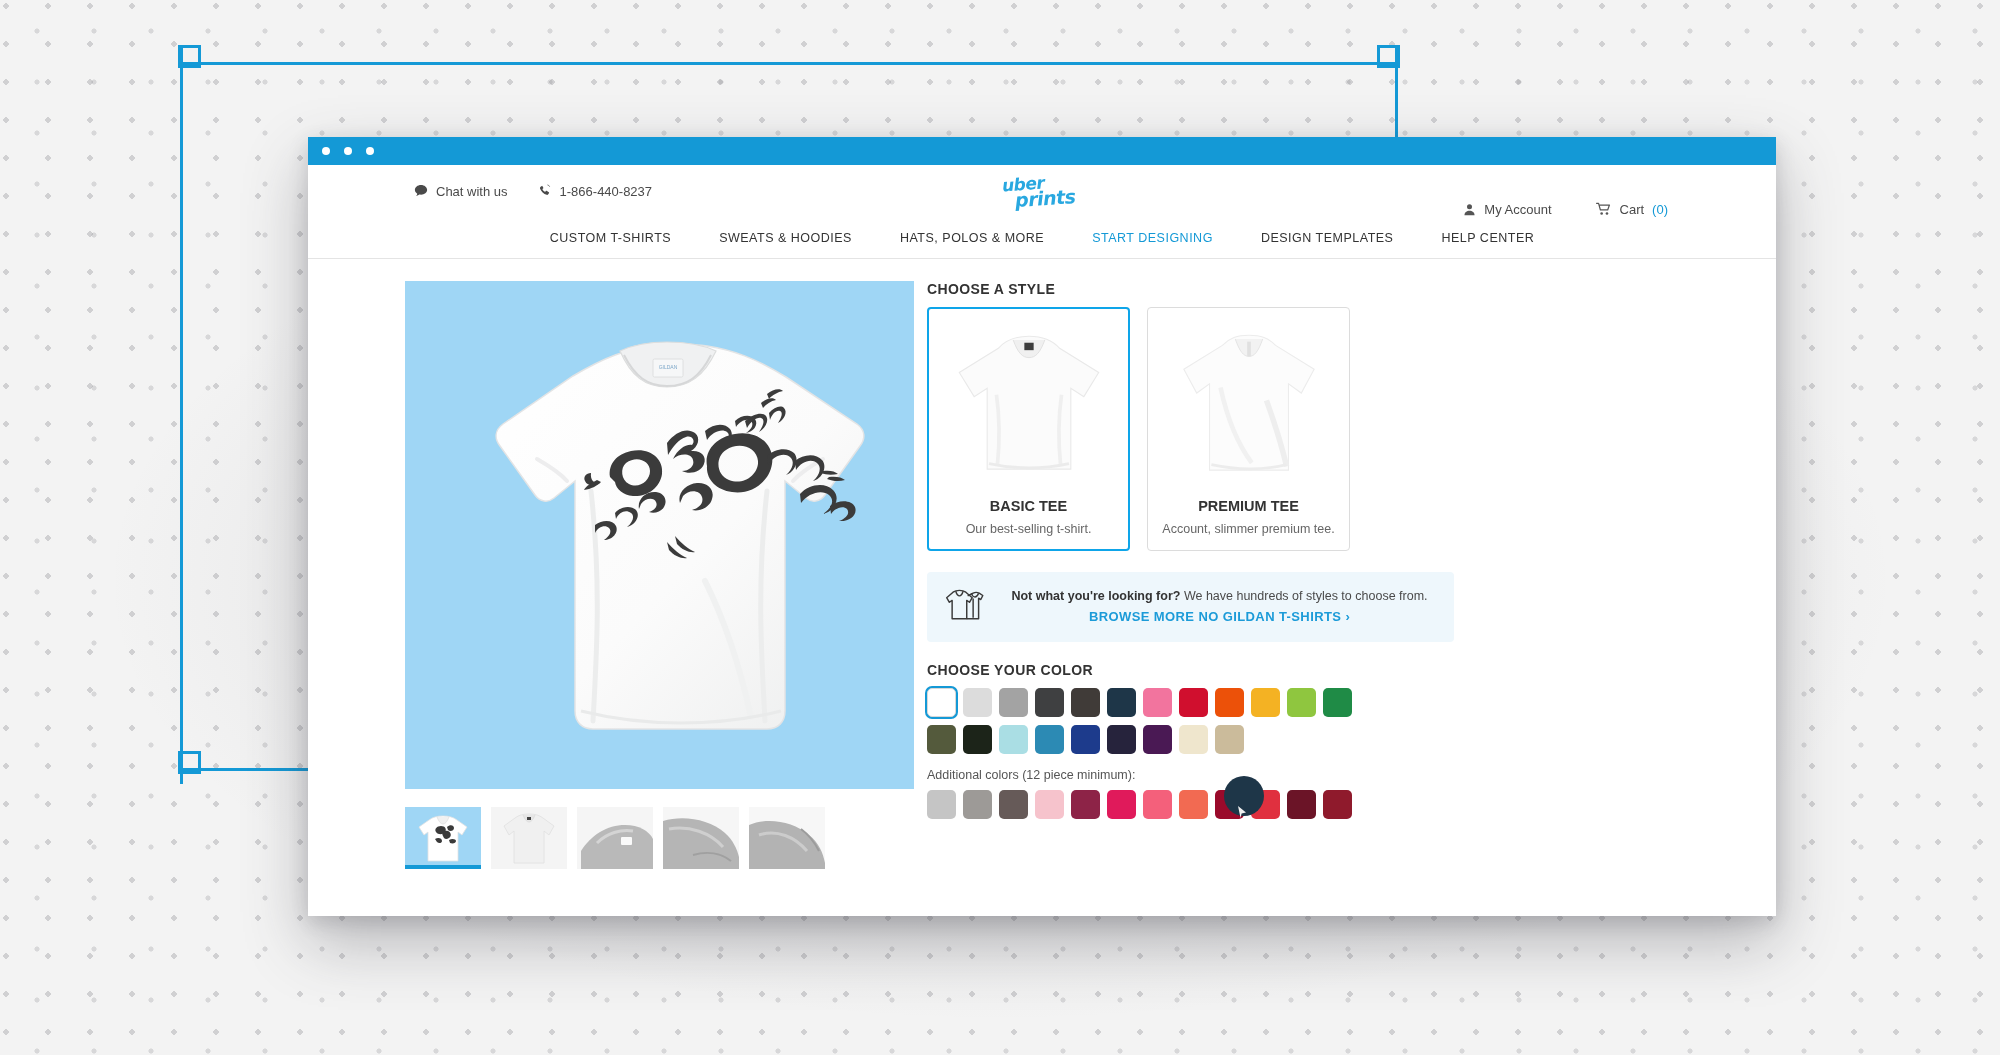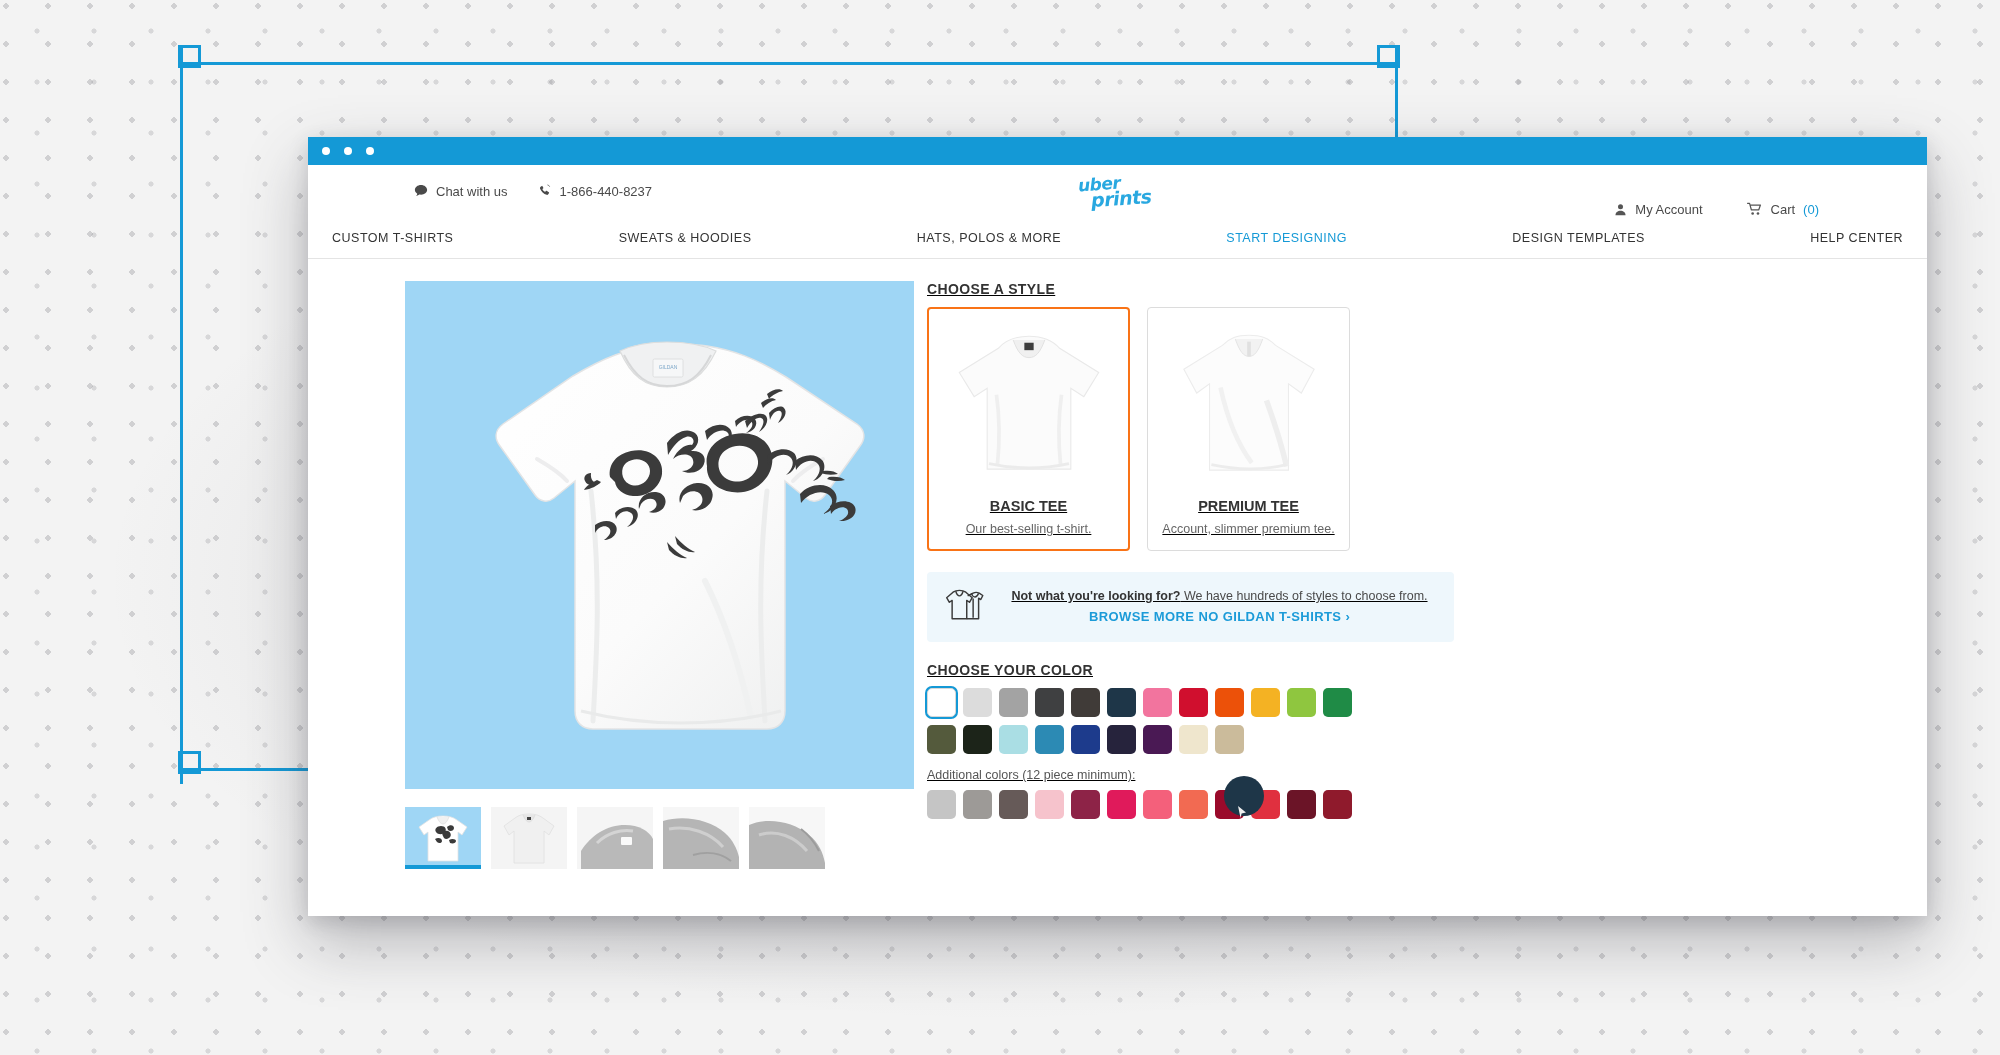--- a/index.html
+++ b/index.html
@@ -50,21 +50,21 @@
   #corner-tl { left: 178px;  top: 45px; }
   #corner-tr { left: 1377px; top: 45px; }
   #corner-bl { left: 178px;  top: 751px; }
   #corner-br { left: 1377px; top: 751px; }
 
   
   #browser-window {
     position: absolute;
     left: 308px;
     top: 137px;
-    width: 1619px;
+    width: 1468px;
     height: 779px;
     background: #ffffff;
     box-shadow: 0 26px 60px rgba(60,60,70,0.33), 0 6px 18px rgba(60,60,70,0.18);
     overflow: hidden;
   }
 
   #titlebar {
     height: 28px;
     background: #1499d6;
     display: flex;
@@ -145,39 +145,38 @@
     transform: rotate(-4deg);
   }
 
   #cart-count { color: #1499d6; }
 
   
   #main-nav {
     height: 42px;
     display: flex;
     align-items: center;
-    justify-content: space-between;
+    justify-content: center;
     gap: 0;
     border-bottom: 1px solid #e4e4e4;
   }
   .nav-item {
     font-size: 12.5px;
     letter-spacing: 0.5px;
     color: #333;
     padding: 0 24px;
     white-space: nowrap;
     cursor: pointer;
   }
   .nav-item.active { color: #1499d6; }
 
   
   #content {
     display: flex;
     padding: 22px 0 0 0;
-    text-decoration: underline;
   }
 
   
   #gallery-col {
     width: 605px;
     padding-left: 97px;
   }
   #hero-image {
     width: 509px;
     height: 508px;
@@ -229,21 +228,21 @@
   .style-card {
     width: 203px;
     background: #fff;
     border: 1px solid #dcdcdc;
     border-radius: 4px;
     padding: 12px 10px 14px;
     text-align: center;
     cursor: pointer;
   }
   .style-card.selected {
-    border: 2px solid #f97316;
+    border: 2px solid #0ea5e9;
     padding: 11px 9px 13px;
   }
   .style-thumb {
     height: 170px;
     display: flex;
     align-items: center;
     justify-content: center;
   }
   .style-name {
     font-size: 14.5px;

